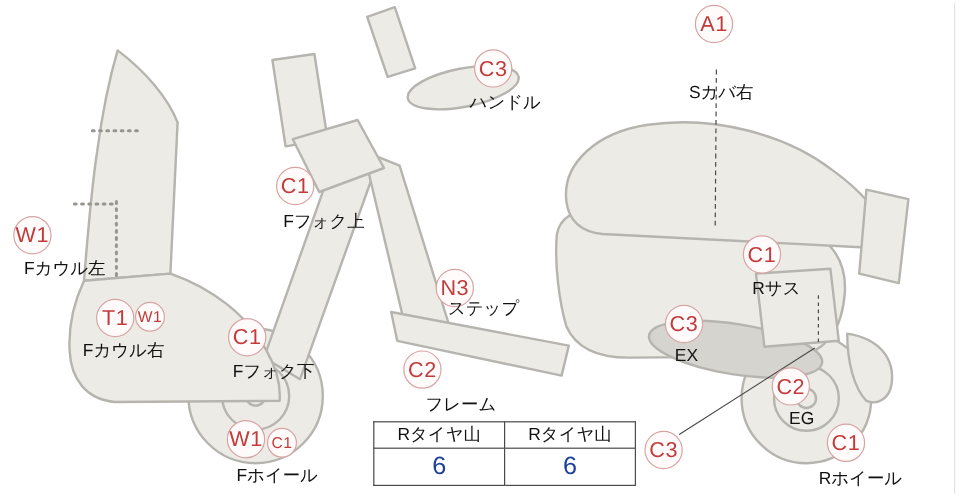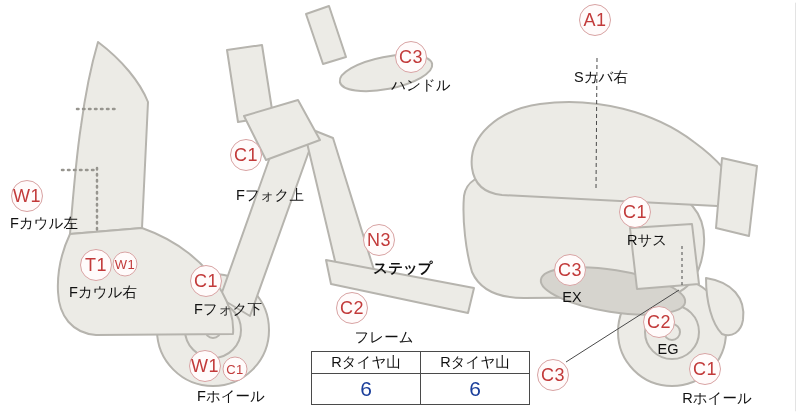--- a/index.html
+++ b/index.html
@@ -107,44 +107,44 @@
   <div class="mlabel" style="left:601px;top:36px;margin-top:32px;">Sカバ右</div>
 
   <div class="marker" style="left:411px;top:57px;">
     <span class="code">C3</span>
   </div>
   <div class="mlabel" style="left:421px;top:76px;">ハンドル</div>
 
   <div class="marker" style="left:246px;top:155px;">
     <span class="code">C1</span>
   </div>
-  <div class="mlabel" style="left:270px;top:175px;margin-top:11px;">Fフォク上</div>
+  <div class="mlabel" style="left:270px;top:175px;">Fフォク上</div>
 
   <div class="marker" style="left:27px;top:196px;">
     <span class="code">W1</span>
   </div>
-  <div class="mlabel" style="left:44px;top:214px;text-align:right;">Fカウル左</div>
+  <div class="mlabel" style="left:54px;top:214px;text-align:right;">Fカウル左</div>
 
   <div class="marker" style="left:96px;top:265px;justify-content:center;">
     <span class="code">T1</span>
   </div>
   <div class="marker small" style="left:125px;top:264px;">
     <span class="code">W1</span>
   </div>
   <div class="mlabel" style="left:103px;top:283px;">Fカウル右</div>
 
   <div class="marker" style="left:206px;top:281px;">
     <span class="code">C1</span>
   </div>
   <div class="mlabel" style="left:228px;top:300px;">Fフォク下</div>
 
   <div class="marker" style="left:379px;top:240px;">
     <span class="code">N3</span>
   </div>
-  <div class="mlabel" style="left:403px;top:259px;font-weight:bold;">ステップ</div>
+  <div class="mlabel" style="left:403px;top:248px;">ステップ</div>
 
   <div class="marker" style="left:352px;top:308px;">
     <span class="code">C2</span>
   </div>
   <div class="mlabel" style="left:384px;top:328px;text-align:center;">フレーム</div>
 
   <div class="marker" style="left:205px;top:366px;">
     <span class="code">W1</span>
   </div>
   <div class="marker small" style="left:235px;top:369px;">

